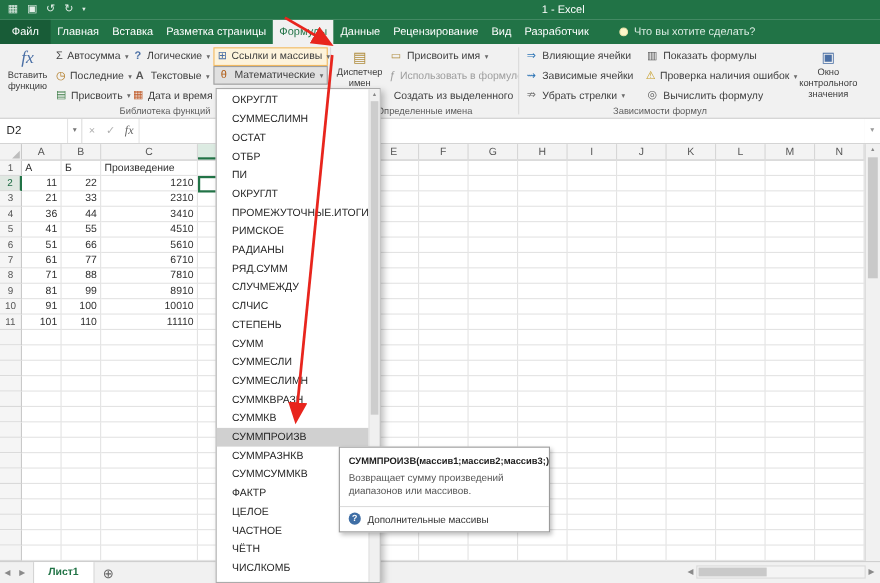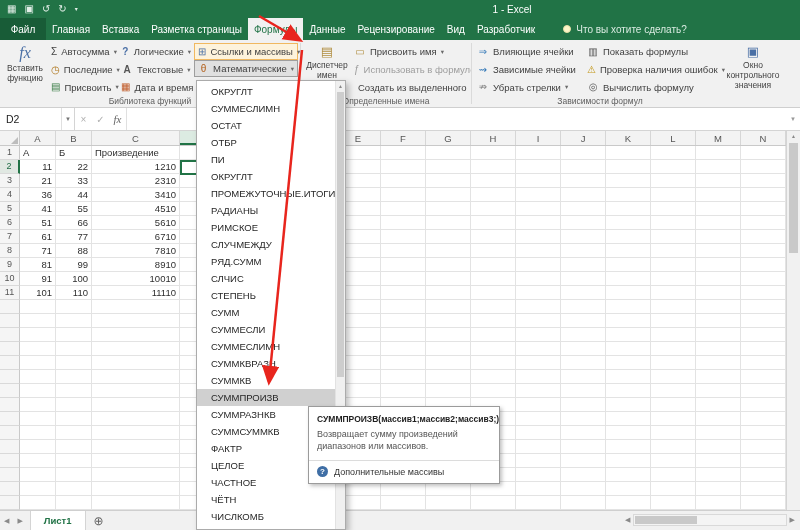--- a/index.html
+++ b/index.html
@@ -767,24 +767,24 @@
       <div class="msup">▲</div>
       <div class="msthumb"></div>
     </div>
   <div class="mitem">ОКРУГЛТ</div>
       <div class="mitem">СУММЕСЛИМН</div>
       <div class="mitem">ОСТАТ</div>
       <div class="mitem">ОТБР</div>
       <div class="mitem">ПИ</div>
       <div class="mitem">ОКРУГЛТ</div>
       <div class="mitem">ПРОМЕЖУТОЧНЫЕ.ИТОГИ</div>
+      <div class="mitem">РИМСКОЕ</div>
       <div class="mitem">РАДИАНЫ</div>
-      <div class="mitem">РИМСКОЕ</div>
+      <div class="mitem">РЯД.СУММ</div>
       <div class="mitem">СЛУЧМЕЖДУ</div>
-      <div class="mitem">РЯД.СУММ</div>
       <div class="mitem">СЛЧИС</div>
       <div class="mitem">СТЕПЕНЬ</div>
       <div class="mitem">СУММ</div>
       <div class="mitem">СУММЕСЛИ</div>
       <div class="mitem">СУММЕСЛИМН</div>
       <div class="mitem">СУММКВРАЗН</div>
       <div class="mitem">СУММКВ</div>
       <div class="mitem hl">СУММПРОИЗВ</div>
       <div class="mitem">СУММРАЗНКВ</div>
       <div class="mitem">СУММСУММКВ</div>

